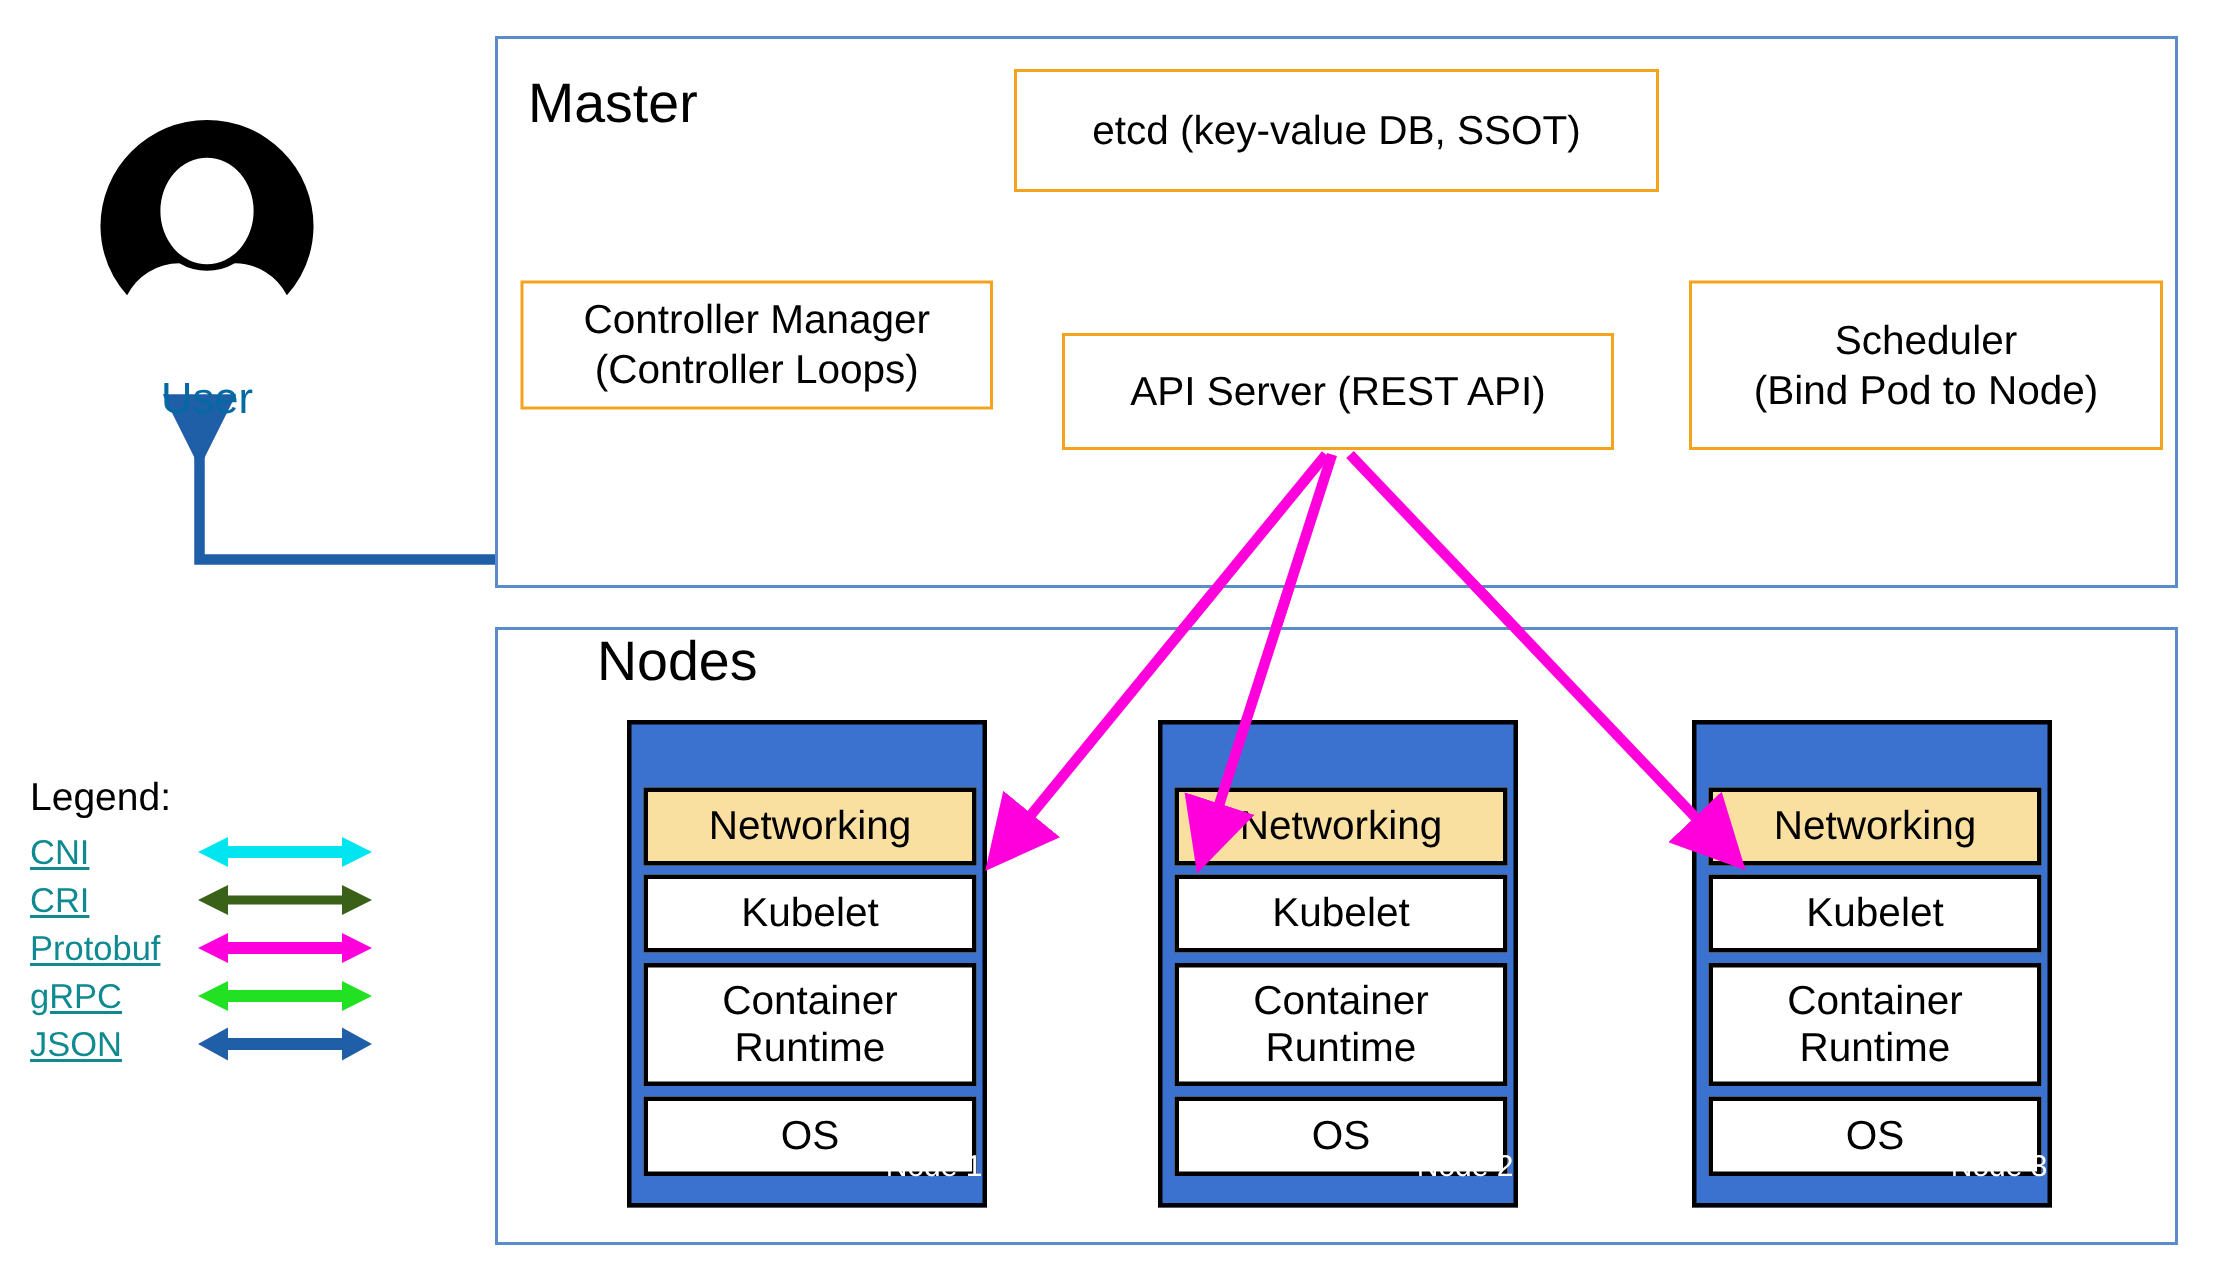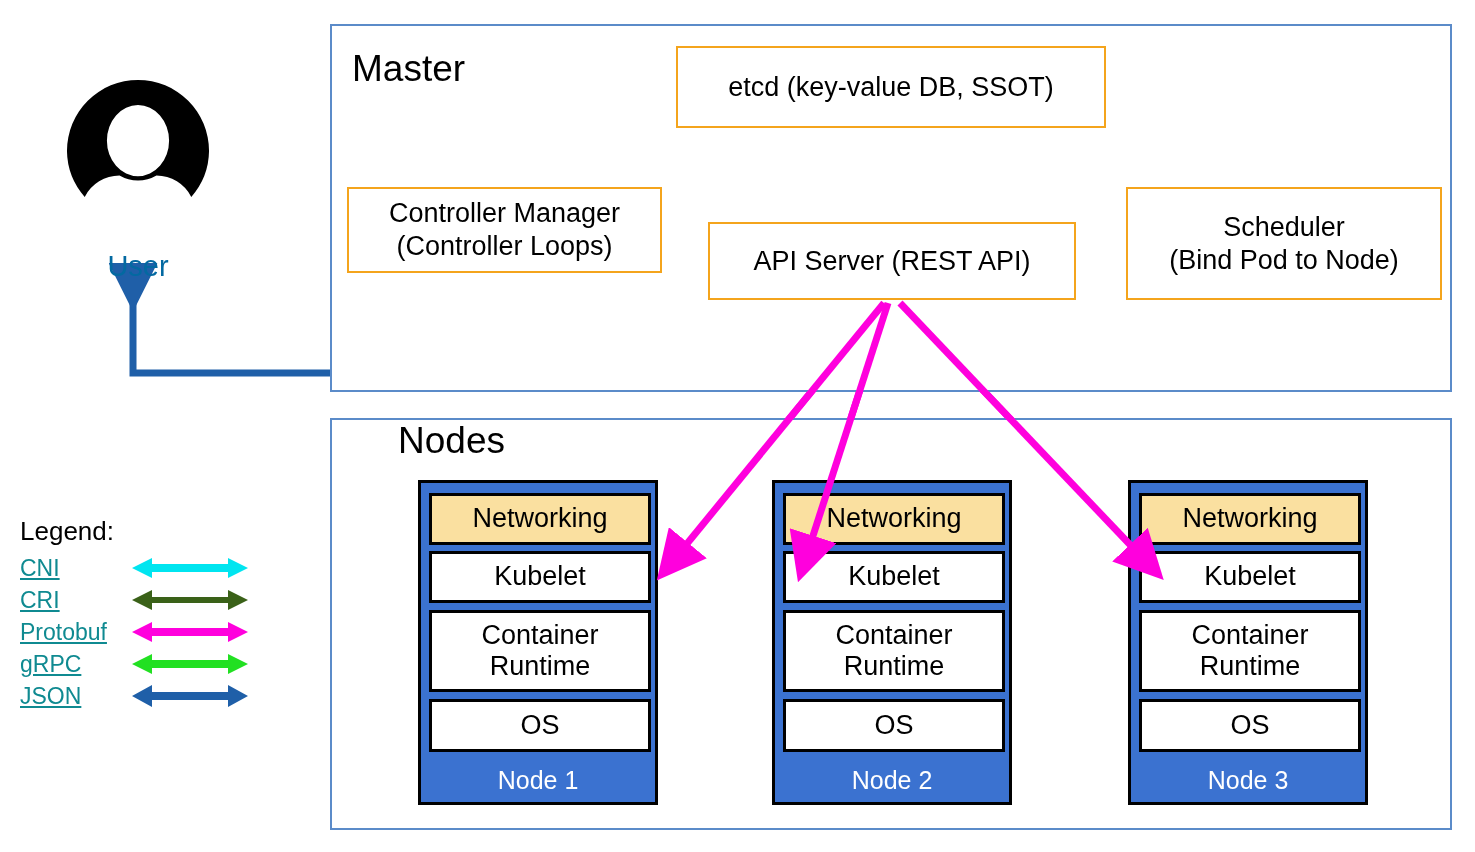--- a/index.html
+++ b/index.html
@@ -79,29 +79,30 @@
     box-sizing: border-box;
     display: flex;
     align-items: center;
     justify-content: center;
     text-align: center;
     background: #ffffff;
     font-size: 27px;
     line-height: 1.15;
     color: #000000;
     white-space: pre-line;
+    margin-top: 32px;
   }
   .node-slot.networking { background: #fae0a0; }
   .node-label {
     position: absolute;
     left: 0;
     right: 0;
-    text-align: center;
+    text-align: right;
     color: #ffffff;
-    font-size: 25px;
+    font-size: 20px;
     line-height: 1;
     z-index: 4;
   }
 
   
   #user-icon {
     position: absolute;
     left: 64px;
     top: 77px;
     width: 148px;

